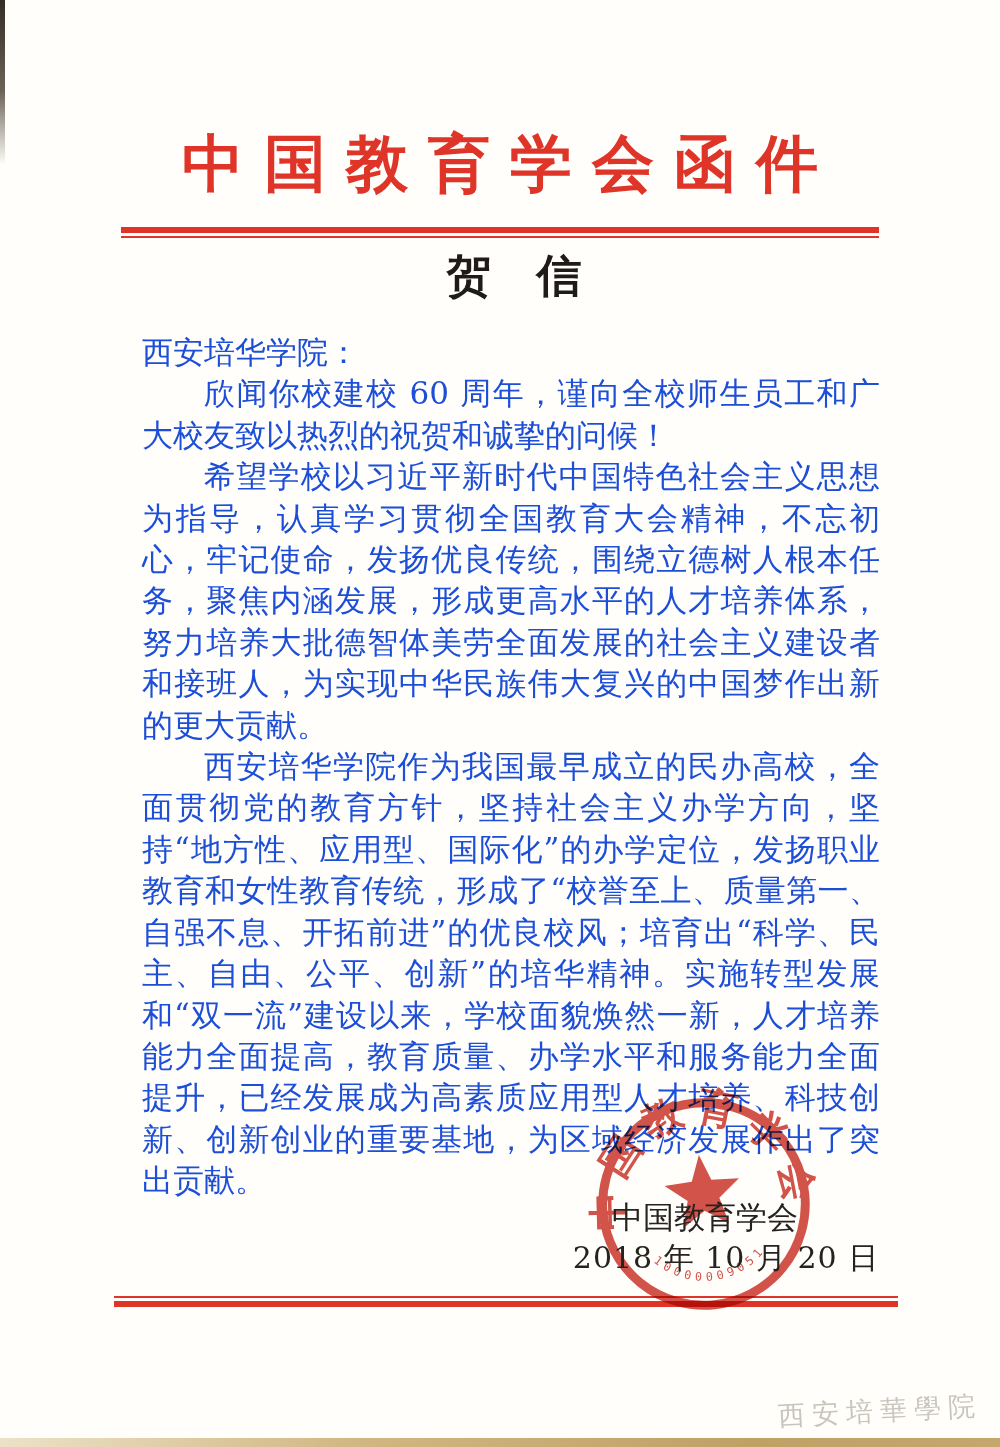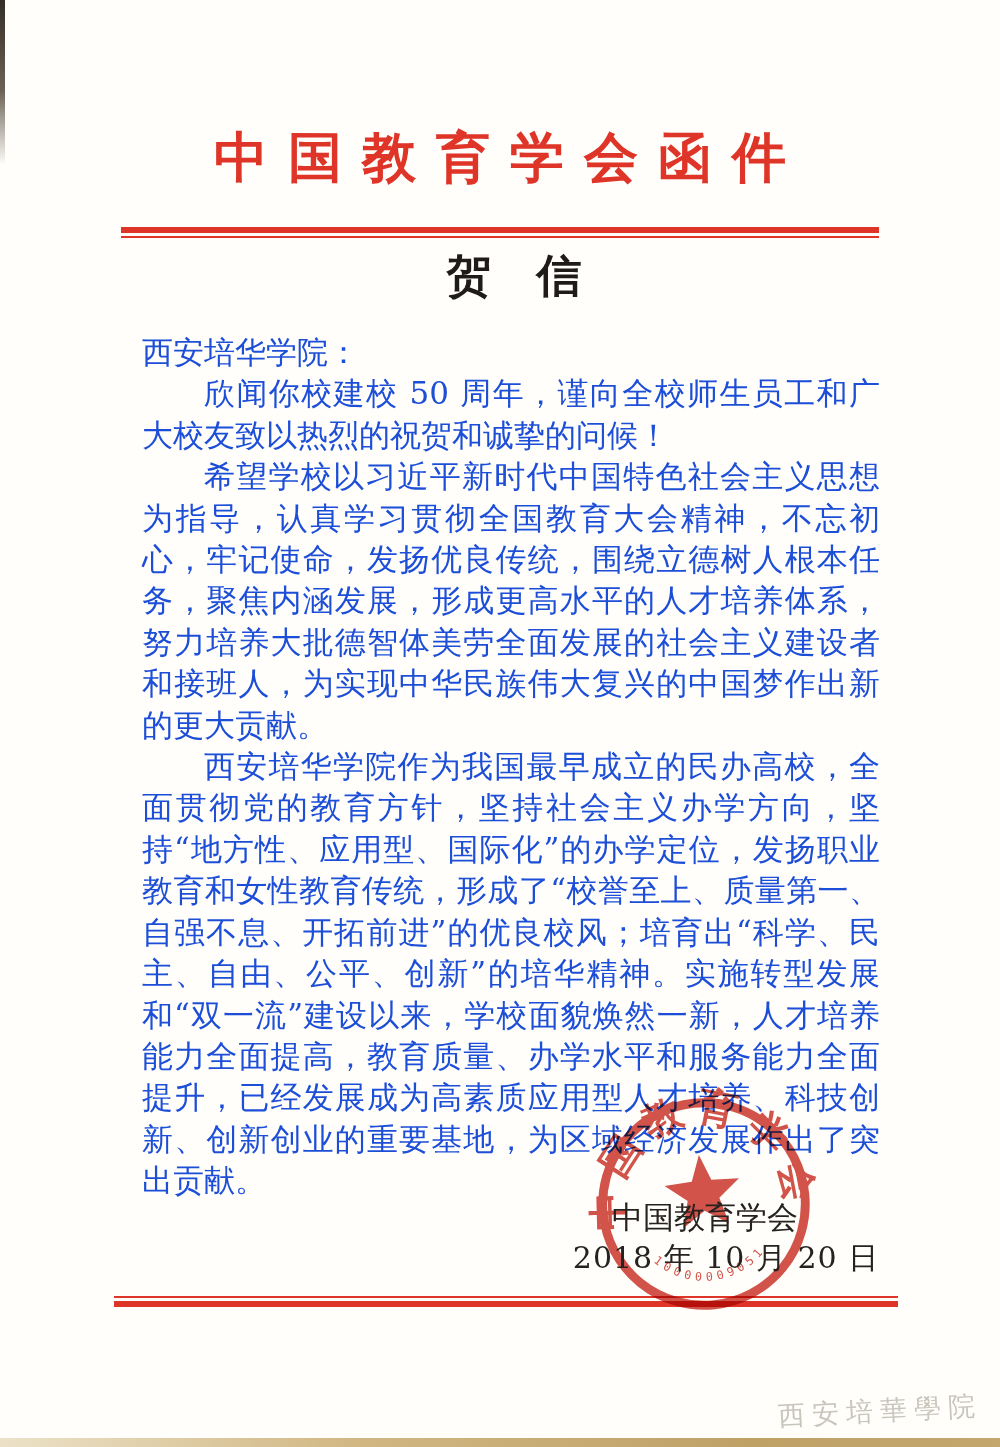--- a/index.html
+++ b/index.html
@@ -15,21 +15,21 @@
   
   .scan-edge-left {
     position:absolute; top:0; left:0; width:5px; height:165px;
     background:linear-gradient(180deg,#342d26 0%,#6b6257 55%,rgba(255,255,255,0) 100%);
   }
 
   
   .letterhead {
     position:absolute; top:122px; left:0; width:1000px;
     text-align:center;
-    font-size:54px; font-weight:bold;
+    font-size:62px; font-weight:bold;
     color:#df3428;
     letter-spacing:20px; text-indent:20px;
     white-space:nowrap;
   }
 
   
   .rule-top { position:absolute; top:227px; left:121px; width:758px; }
   .rule-top .bar-thick { height:6px; background:#df3428; }
   .rule-top .bar-thin  { height:2px; background:#df3428; margin-top:3px; }
 
@@ -104,21 +104,21 @@
 
   <div class="rule-top">
     <div class="bar-thick"></div>
     <div class="bar-thin"></div>
   </div>
 
   <div class="doc-title">贺　信</div>
 
   <div class="letter-body">
     <p class="salutation">西安培华学院：</p>
-    <p class="para">欣闻你校建校 50 周年，谨向全校师生员工和广大校友致以热烈的祝贺和诚挚的问候！</p>
+    <p class="para">欣闻你校建校 60 周年，谨向全校师生员工和广大校友致以热烈的祝贺和诚挚的问候！</p>
     <p class="para">希望学校以习近平新时代中国特色社会主义思想为指导，认真学习贯彻全国教育大会精神，不忘初心，牢记使命，发扬优良传统，围绕立德树人根本任务，聚焦内涵发展，形成更高水平的人才培养体系，努力培养大批德智体美劳全面发展的社会主义建设者和接班人，为实现中华民族伟大复兴的中国梦作出新的更大贡献。</p>
     <p class="para">西安培华学院作为我国最早成立的民办高校，全面贯彻党的教育方针，坚持社会主义办学方向，坚持“地方性、应用型、国际化”的办学定位，发扬职业教育和女性教育传统，形成了“校誉至上、质量第一、自强不息、开拓前进”的优良校风；培育出“科学、民主、自由、公平、创新”的培华精神。实施转型发展和“双一流”建设以来，学校面貌焕然一新，人才培养能力全面提高，教育质量、办学水平和服务能力全面提升，已经发展成为高素质应用型人才培养、科技创新、创新创业的重要基地，为区域经济发展作出了突出贡献。</p>
   </div>
 
   <svg class="seal" viewBox="0 0 240 240" xmlns="http://www.w3.org/2000/svg">
     <g>
       <circle cx="120" cy="120" r="103" fill="none" stroke="#c9352b" stroke-width="9"></circle>
       <path id="sealArcTop" d="M 38.9,141.7 A 84,84 0 1 1 201.1,141.7" fill="none" stroke="none"></path>
       <path id="sealArcBottom" d="M 49.3,153 A 78,78 0 0 0 190.7,153" fill="none" stroke="none"></path>
       <text font-size="40" font-weight="bold" fill="#c9352b" letter-spacing="10" font-family="'DejaVu Serif','Liberation Serif',serif">

